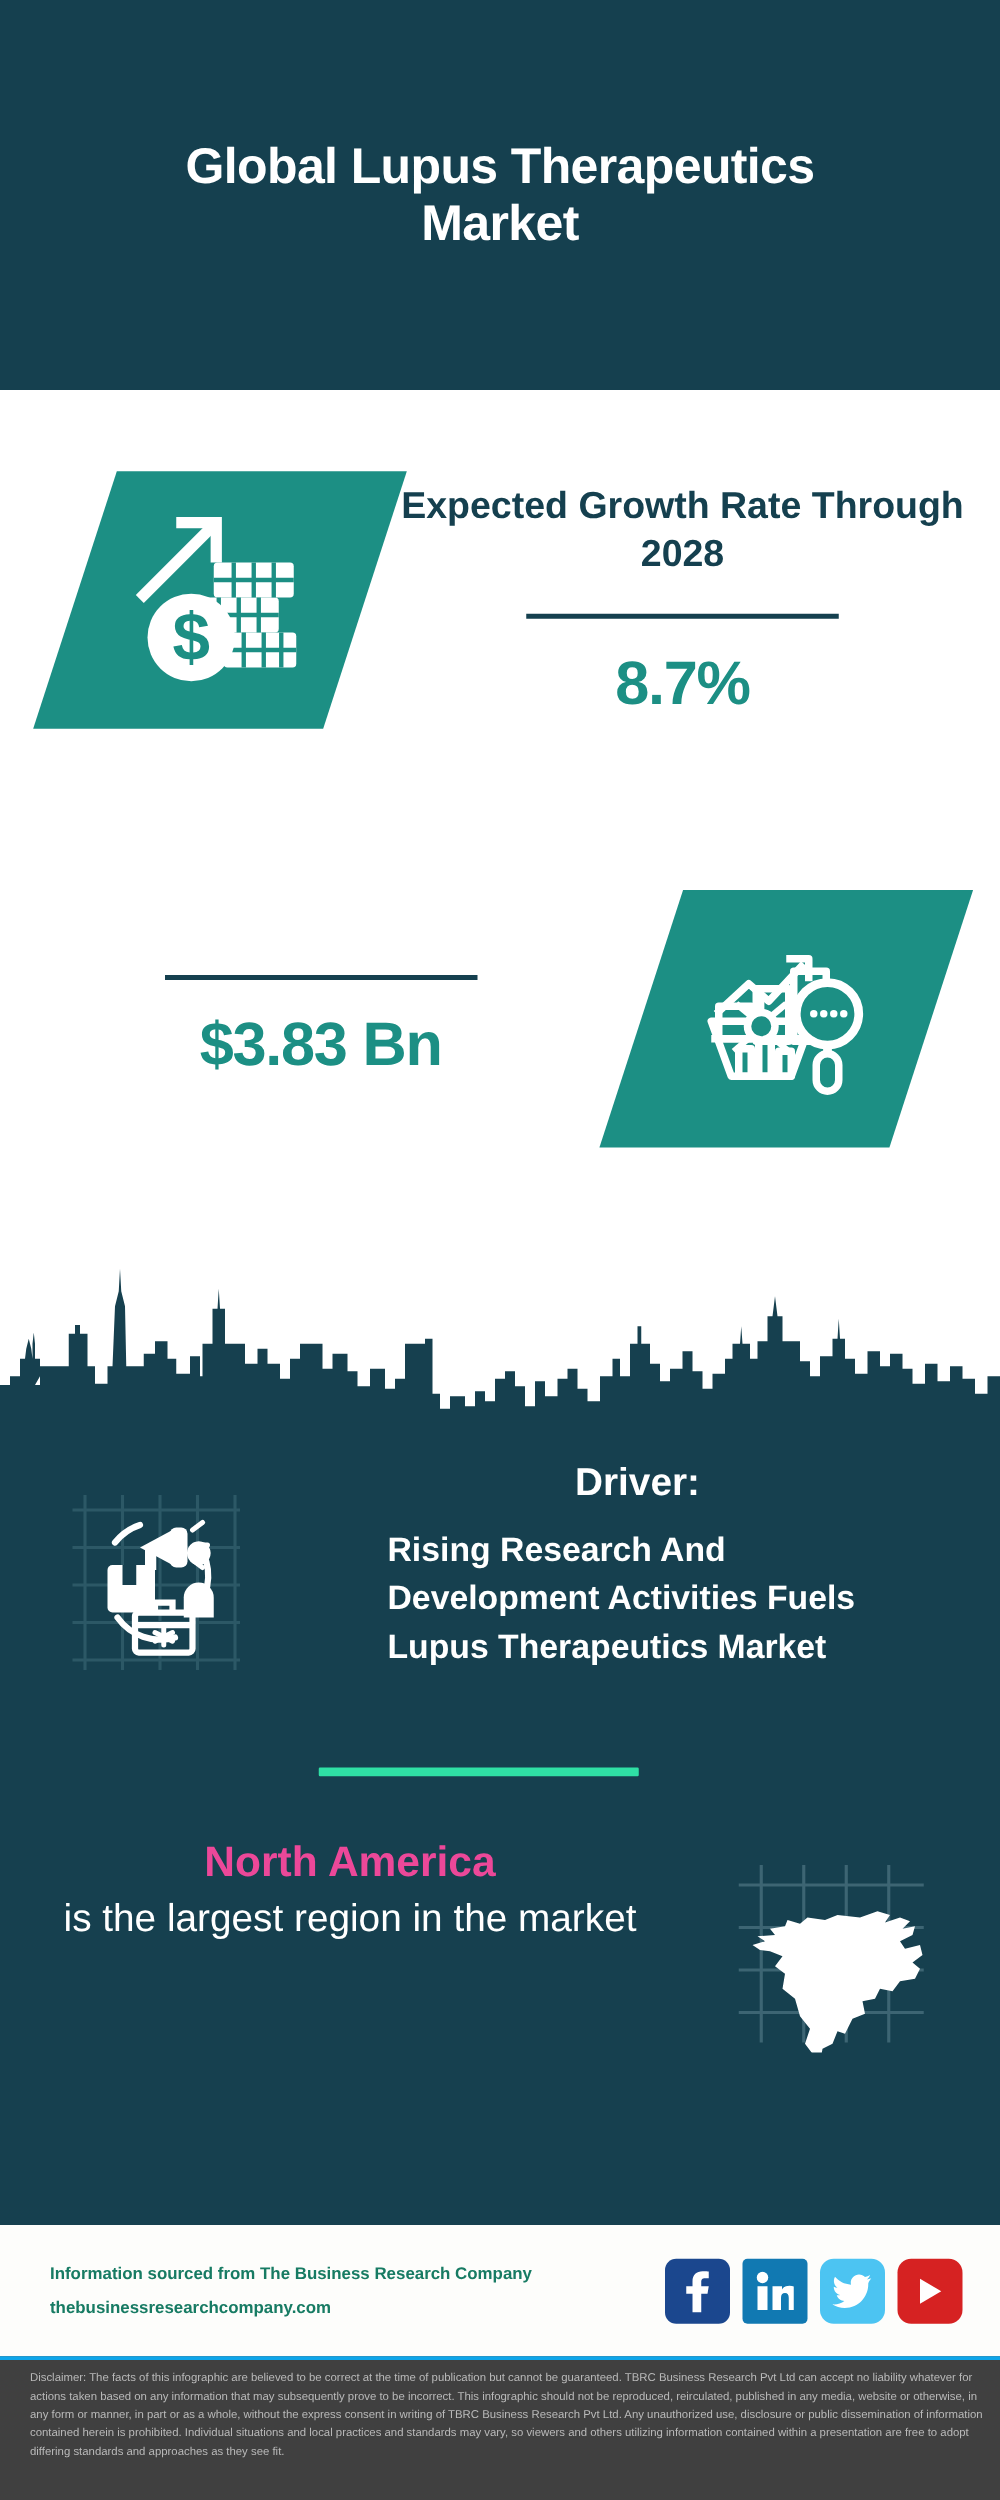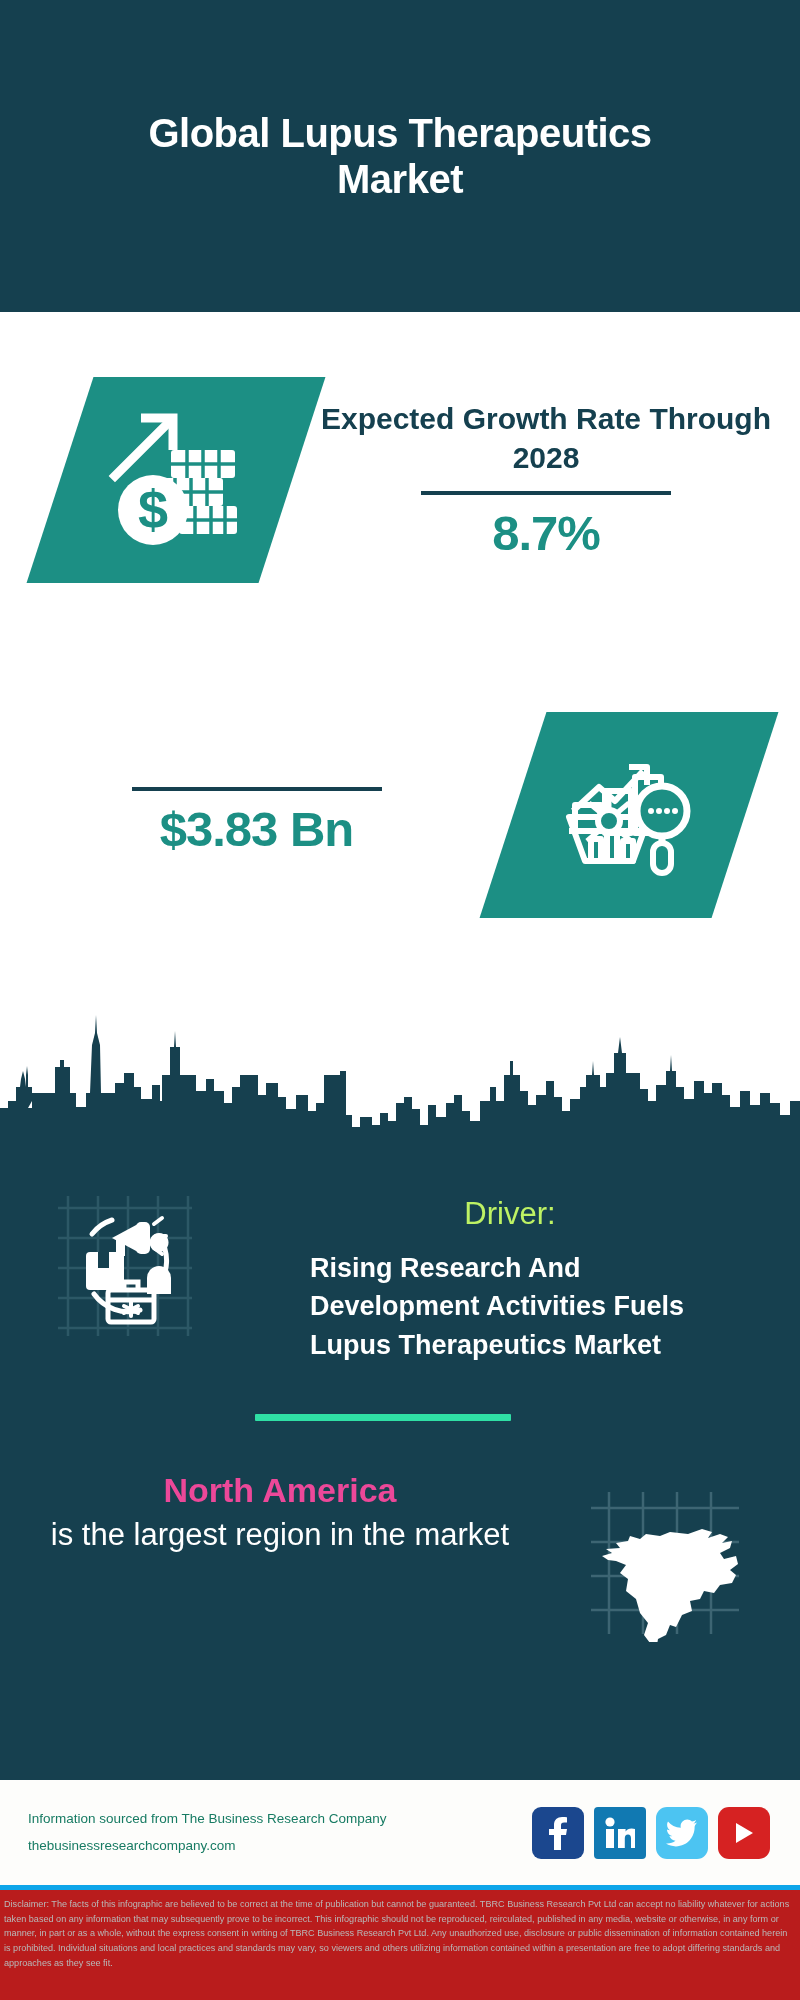--- a/index.html
+++ b/index.html
@@ -31,21 +31,21 @@
   .stat-row-2 { top:400px; }
 
   .para-badge {
     position:relative; width:232px; height:206px; flex:none;
     background:#1c8f84;
     transform:skewX(-18deg);
     display:flex; align-items:center; justify-content:center;
   }
   .para-badge > svg { transform:skewX(18deg); }
 
-  .stat-text { flex:1; display:flex; flex-direction:column; align-items:center; }
+  .stat-text { flex:1; display:flex; flex-direction:column; align-items:center;gap:14px; }
   .stat-title {
     color:#15404f; font-size:30px; font-weight:bold; line-height:1.3;
     text-align:center;
   }
   .stat-rule { width:250px; height:4px; background:#15404f; margin:14px 0 10px; }
   .stat-value { color:#1c8f84; font-size:49px; font-weight:bold; letter-spacing:-1px; }
 
   .row1-left { padding-left:60px; }
   .row2-right { padding-right:55px; }
 
@@ -55,21 +55,21 @@
 
   
   .dark {
     position:absolute; left:0; top:1138px; width:800px; height:642px;
     background:#16404f;
   }
 
   .driver-block { position:absolute; left:0; top:30px; width:800px; display:flex; align-items:flex-start; }
   .driver-icon { width:250px; flex:none; display:flex; justify-content:center; padding-top:22px; }
   .driver-copy { flex:1; padding-right:30px; display:flex; flex-direction:column; align-items:center; }
-  .driver-label { color:#bef264; font-size:31px; font-weight:normal; margin-bottom:17px;margin-top:28px; }
+  .driver-label { color:#ffffff; font-size:31px; font-weight:bold; margin-bottom:17px; }
   .driver-text {
     color:#ffffff; font-size:27px; font-weight:bold; line-height:1.42; text-align:left;
     width:400px;
   }
 
   .mint-divider {
     position:absolute; left:255px; top:1414px; width:256px; height:7px;
     background:#2fe0a5; border-radius:1px;
   }
 
@@ -77,35 +77,35 @@
   .region-copy { flex:1; padding-left:30px; display:flex; flex-direction:column; align-items:center; }
   .region-name { color:#ec4899; font-size:34px; font-weight:bold; line-height:1.2; }
   .region-sub { color:#ffffff; font-size:31px; line-height:1.28; text-align:center; margin-top:4px; }
   .region-map { width:270px; flex:none; display:flex; justify-content:center; padding-top:12px; }
 
   
   .footer {
     position:absolute; left:0; top:1780px; width:800px; height:105px;
     background:#fdfdfb; display:flex; align-items:center;
   }
-  .footer-text { padding-left:28px; flex:1; }
+  .footer-text { padding-left:40px; flex:1;font-weight:bold; }
   .footer-line { color:#177b63; font-size:13.5px; line-height:1.95; }
   .socials { display:flex; gap:10px; padding-right:30px; }
   .sq {
     width:52px; height:52px; border-radius:9px;
     display:flex; align-items:center; justify-content:center;
   }
   .sq-fb { background:#1b478e; }
   .sq-li { background:#1179b2; border-radius:4px; }
   .sq-tw { background:#4cc4f2; border-radius:11px; }
   .sq-yt { background:#d62222; border-radius:11px; }
 
   .disclaimer-wrap {
     position:absolute; left:0; top:1885px; width:800px; height:115px;
-    background:#b91c1c; border-top:5px solid #0ea5e9; padding:7px 8px 0 4px;
+    background:#404040; border-top:3px solid #0ea5e9; padding:7px 8px 0 24px;
   }
   .disclaimer {
     color:#b9b9b9; font-size:9.1px; line-height:1.62; text-align:left;
     word-spacing:0px; letter-spacing:0px;
   }
 </style>
 </head>
 <body>
 
 <div class="page">

